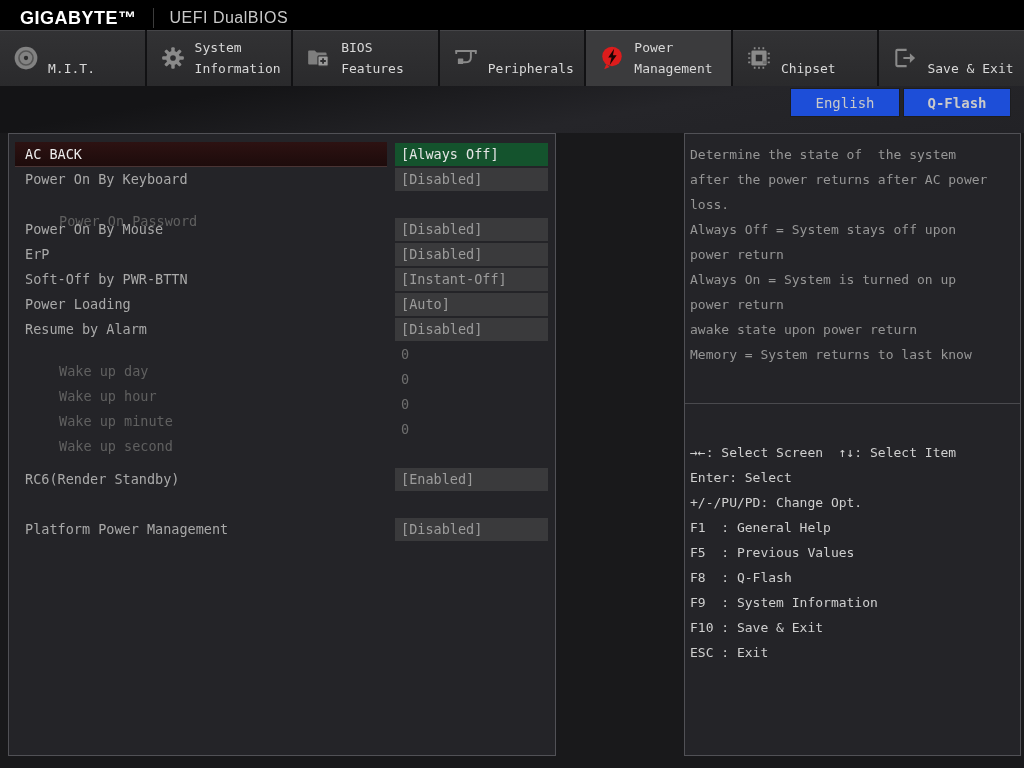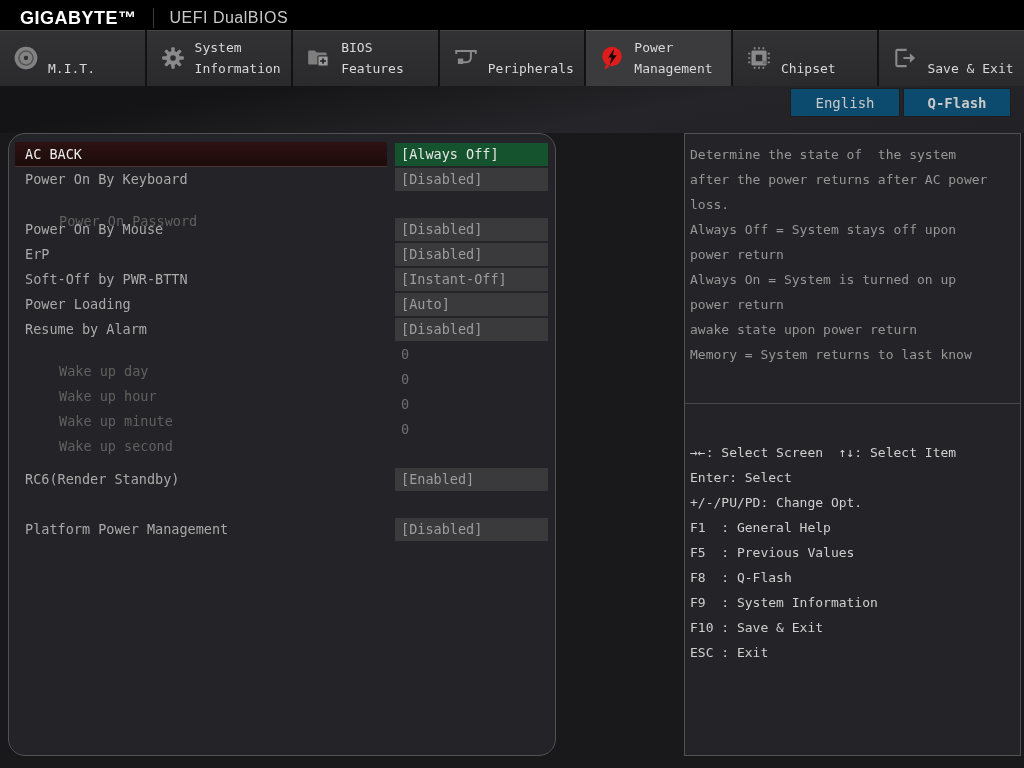--- a/index.html
+++ b/index.html
@@ -25,29 +25,29 @@
   .tab-icon { width:26px; height:26px; align-self:center; margin-left:13px;
               margin-right:9px; flex:none; }
   .tab-icon svg { width:26px; height:26px; display:block; }
   .tab-label { align-self:flex-end; padding-bottom:7px; font-size:13px;
                line-height:21px; color:#d8d8d8; white-space:nowrap; }
 
   
   .subbar { position:absolute; left:0; top:86px; width:1024px; height:47px;
             background:linear-gradient(170deg,#141416 20%,#252529 60%,#222226 100%); }
   .hotbtn { position:absolute; top:88px; height:29px; line-height:29px;
-            background:#0c4a6e; color:#c9c9c9; font-size:14px; text-align:center;
+            background:#1d4ed8; color:#c9c9c9; font-size:14px; text-align:center;
             border:1px solid #1d1d1f; }
   .hotbtn.english { right:124px; width:110px; }
   .hotbtn.qflash  { right:13px;  width:108px;font-weight:bold; }
 
   
   .panel { position:absolute; top:133px; height:623px; background:#242428;
            border:1px solid #515156; }
-  .panel.left  { left:8px;   width:548px;border-radius:17px; }
+  .panel.left  { left:8px;   width:548px; }
   .panel.right { left:684px; width:337px; }
 
   
   .settings-list { padding-top:8px; }
   .row { display:flex; align-items:center; height:25px; padding-left:6px; padding-right:7px; }
   .row .lbl { flex:1; height:25px; line-height:25px; padding-left:10px;
               margin-right:8px; color:#a9a9a9; font-size:13.5px; white-space:pre; overflow:hidden; }
   .row .val { flex:none; width:153px; height:23px; line-height:23px; padding-left:6px;
               background:#3a3a3c; color:#9c9c9c; font-size:13.5px; white-space:pre;
               margin:1px 0; overflow:hidden; }

